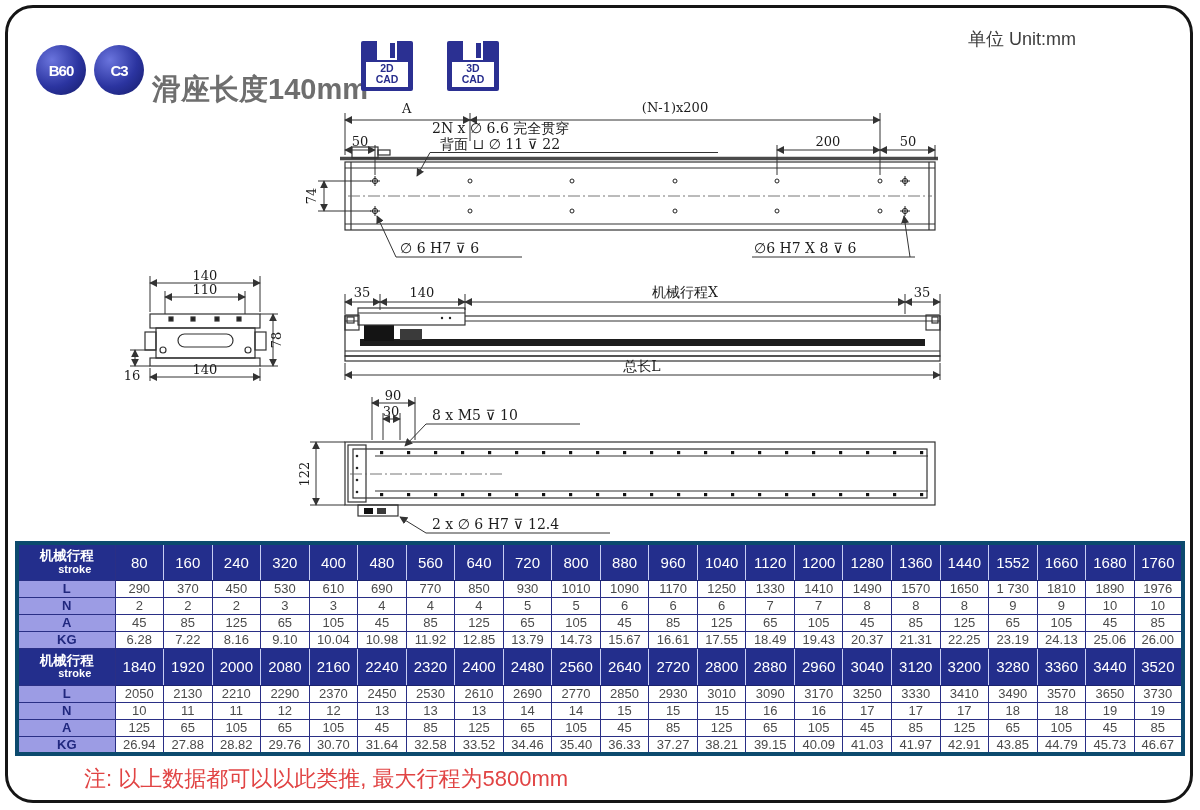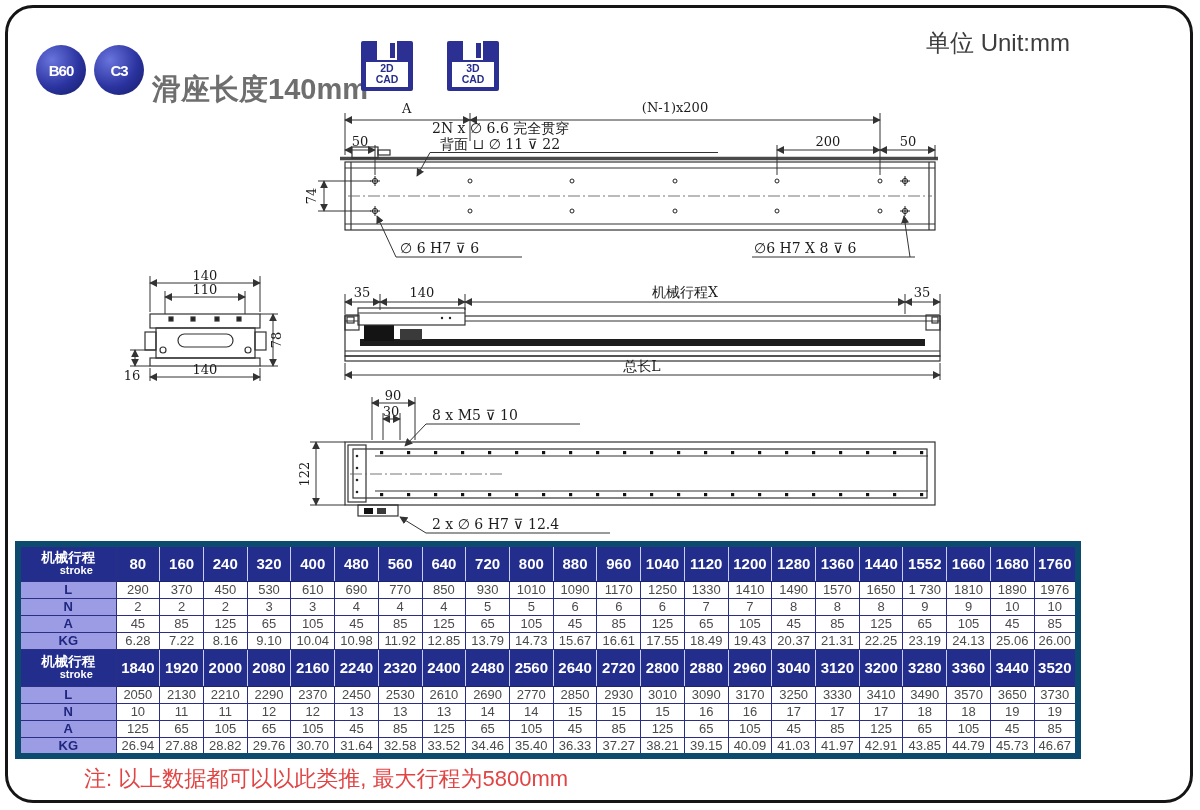--- a/index.html
+++ b/index.html
@@ -10,41 +10,41 @@
   .frame{position:absolute;left:5px;top:5px;right:7px;bottom:7px;
     border:3px solid #151515;border-radius:28px;background:#fff;}
   
   .badge{position:absolute;width:50px;height:50px;border-radius:50%;
     background:radial-gradient(circle at 32% 30%,#6a74dd 0%,#2b34a0 55%,#141a66 100%);
     color:#fff;font-weight:bold;font-size:15px;display:flex;align-items:center;justify-content:center;
     letter-spacing:-1px;}
   #badge1{left:36px;top:45px;}
   #badge2{left:94px;top:45px;}
   .title{position:absolute;left:152px;top:70px;font-size:29px;color:#6e6e6e;font-weight:700;}
-  .unit{position:absolute;left:926px;top:27px;font-size:24px;color:#3d3d3d;}
+  .unit{position:absolute;left:968px;top:27px;font-size:18px;color:#3d3d3d;}
   .cad{position:absolute;top:41px;width:52px;height:50px;background:#2b3092;border-radius:2px;}
   #cad2d{left:361px;} #cad3d{left:447px;}
   .cad .shutter{position:absolute;top:0;left:16px;width:20px;height:19px;background:#fff;}
   .cad .slot{position:absolute;top:2px;left:29px;width:5px;height:15px;background:#2b3092;}
   .cad .lab{position:absolute;left:5px;right:5px;bottom:4px;height:24px;background:#fff;
     color:#272d8d;font-weight:bold;font-size:10.5px;line-height:11px;text-align:center;padding-top:1px;margin-top:12px;}
   
   svg.draw{position:absolute;}
   #d1{left:290px;top:95px;} #d2{left:118px;top:270px;} #d3{left:330px;top:282px;} #d4{left:280px;top:390px;}
   svg text{font-family:"DejaVu Serif","Liberation Serif",serif;fill:#1c1c1c;font-size:13px;}
   svg text.note{font-size:14px;}
   
   .table-wrap{position:absolute;left:15px;top:541px;width:1170px;}
-  table{border-collapse:collapse;table-layout:fixed;width:1066px;border:6px solid #0c4a6e;}
+  table{border-collapse:collapse;table-layout:fixed;width:1170px;border:4px solid #0c4a6e;}
   th,td{border:1px solid #2a2f85;text-align:center;padding:0;overflow:hidden;white-space:nowrap;}
   tr.hdr-row{height:37px;} tr.vrow{height:17px;}
   th.stroke-lbl{background:#232e8c;color:#fff;line-height:1.05;}
   th.stroke-lbl .cn{font-size:13.5px;font-weight:bold;}
   th.stroke-lbl .en{font-size:11px;font-weight:bold;padding-left:16px;}
-  th.hdr{background:#232e8c;color:#fff;font-size:15px;font-weight:bold;
+  th.hdr{background:#232e8c;color:#fff;font-size:15px;font-weight:normal;
     border-left:1px solid #c7cdf3;border-right:1px solid #c7cdf3;
     border-top:1px solid #1c2470;border-bottom:1px solid #1c2470;}
   td.lbl{background:#9c9ce4;color:#20277e;font-weight:bold;font-size:13px;}
   td.val{background:#fff;color:#4b4b4b;font-size:13px;}
   .red-note{position:absolute;left:84px;top:764px;font-size:22px;color:#e14444;}
 </style>
 </head>
 <body>
 
 <div class="frame"></div>

